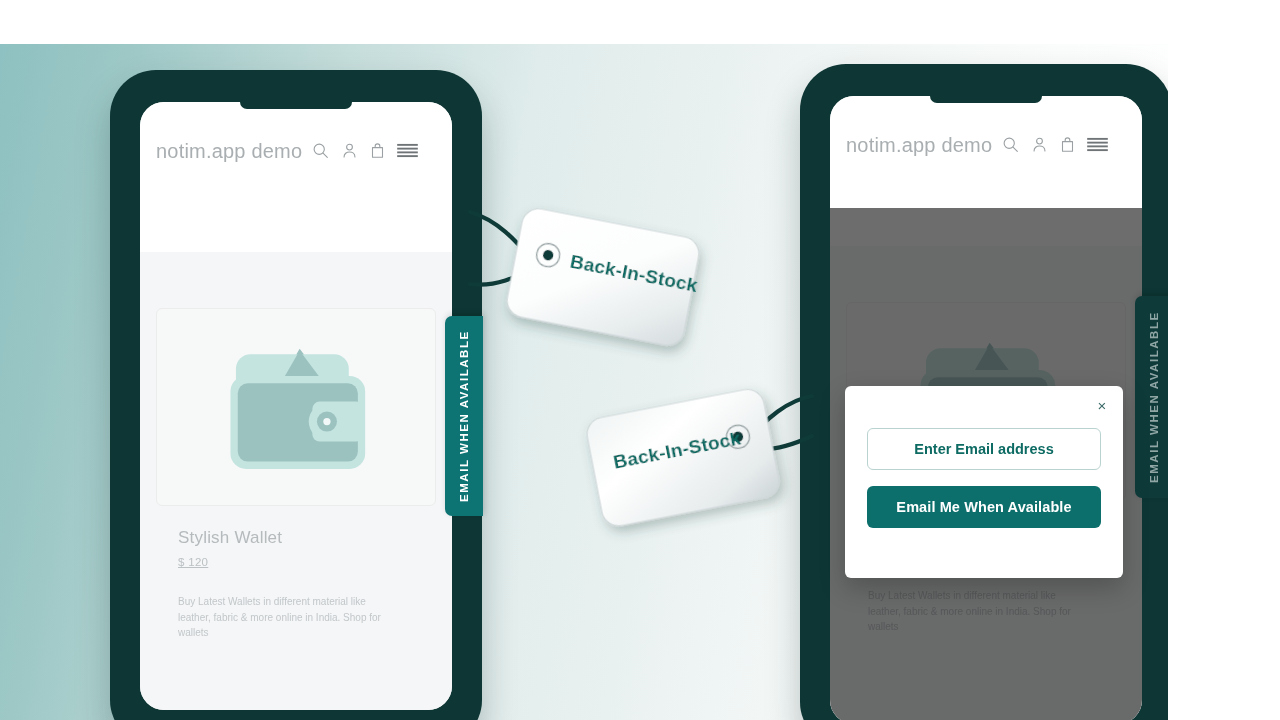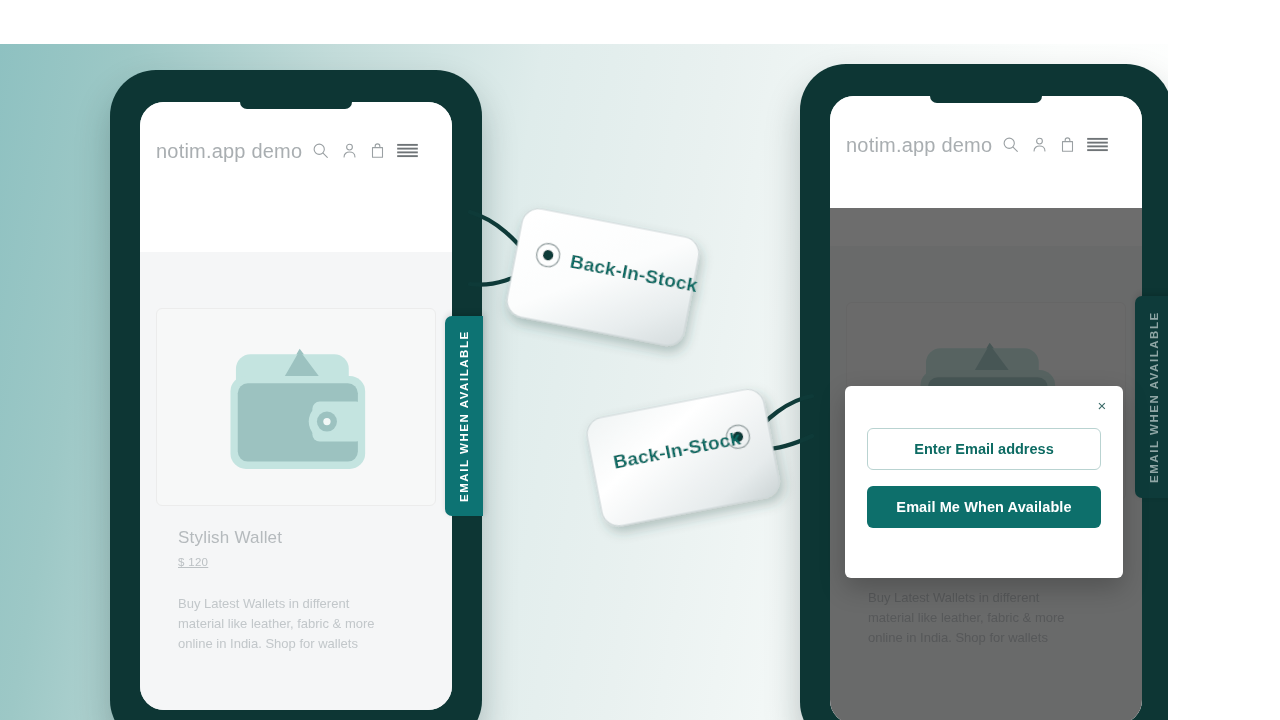--- a/index.html
+++ b/index.html
@@ -117,21 +117,21 @@
     letter-spacing: 0.2px;
   }
   .p-price {
     font-size: 11.5px;
     color: #bcc1c4;
     margin: 0 0 26px 0;
     letter-spacing: 0.3px;
     text-decoration: underline;
   }
   .p-desc {
-    font-size: 13px;
+    font-size: 10px;
     line-height: 1.55;
     color: #c2c7ca;
     margin: 0;
     max-width: 210px;
   }
 
   
   .vtab {
     position: absolute;
     z-index: 8;

